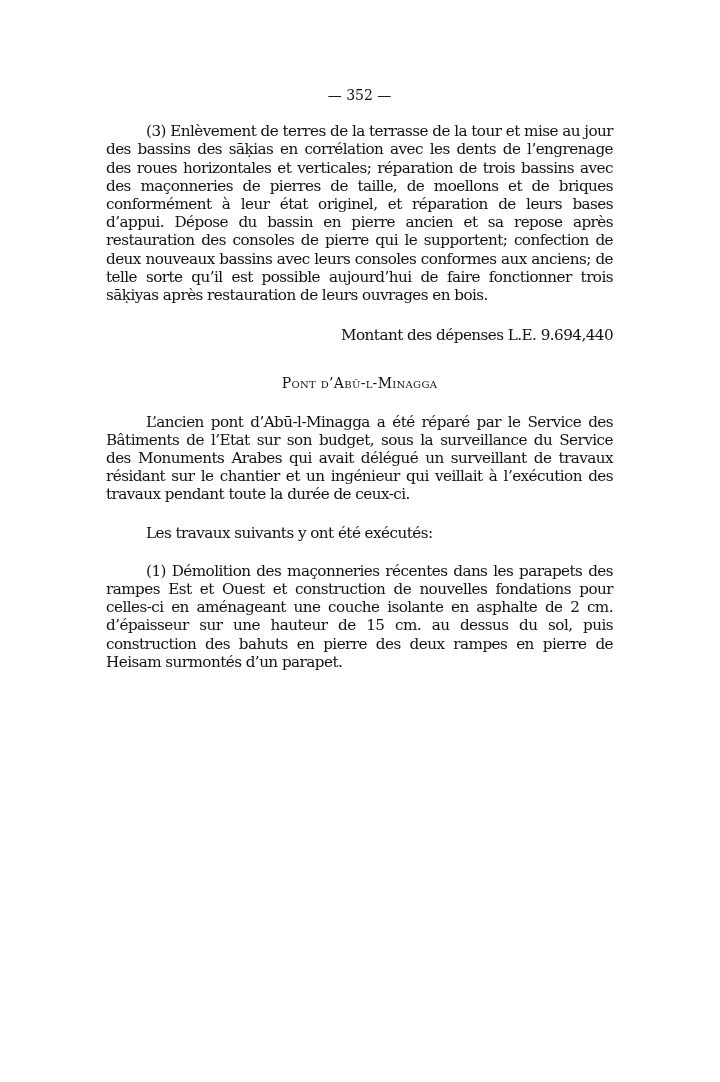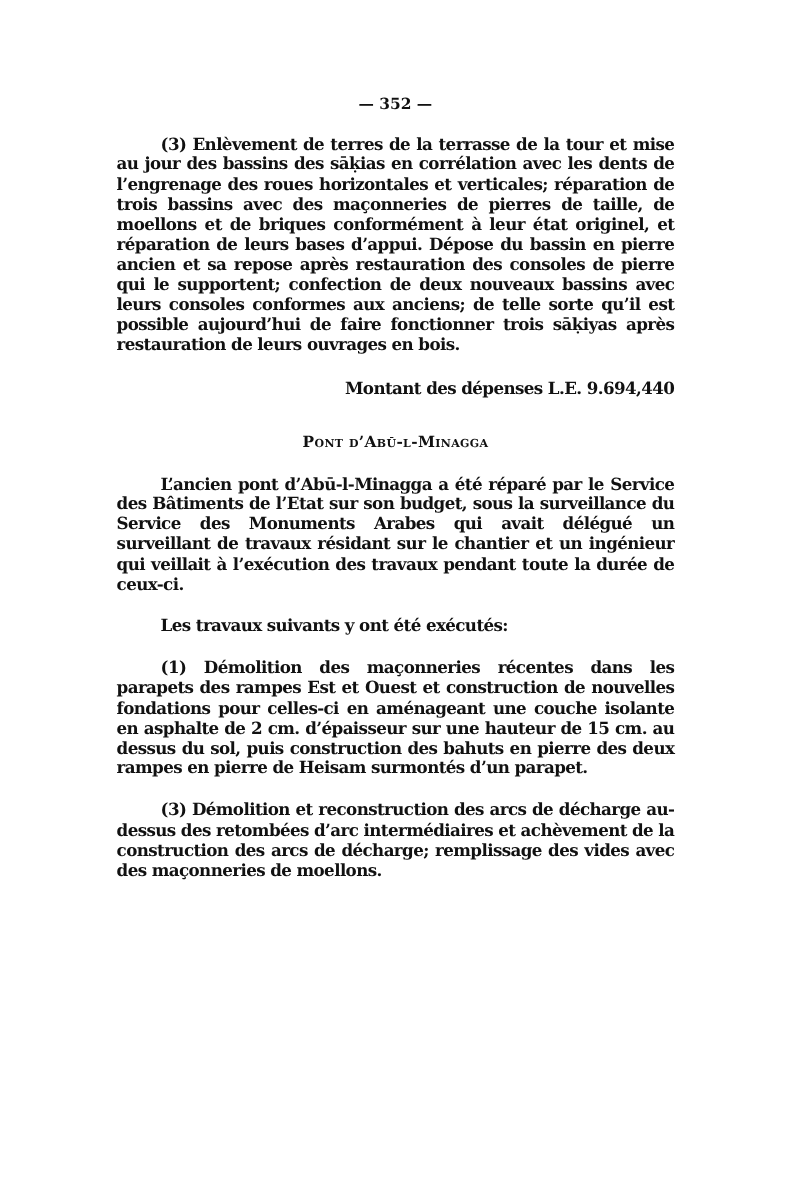--- a/index.html
+++ b/index.html
@@ -1,21 +1,21 @@
 <!DOCTYPE html>
 <html><head>
   <meta charset="utf-8">
   <style>
     html, body { margin: 0; padding: 0; background: #ffffff; }
     body { width: 720px; height: 1082px; position: relative; overflow: hidden; }
     .page {
       position: absolute; left: 106px; top: 86px; width: 507px;
       font-family: "DejaVu Serif", "Liberation Serif", serif;
       color: #111111; font-size: 15.2px; line-height: 18.2px;
-      font-weight: bold; letter-spacing: -0.55px;
+      font-weight: normal; letter-spacing: -0.55px;
     }
     .folio { text-align: center; font-size: 14px; margin-bottom: 18px; letter-spacing: 0; }
     p { margin: 0; text-align: justify; text-indent: 40px; }
     p.gap { margin-top: 20px; }
     .amount { text-align: right; margin-top: 22px; }
     .heading { text-align: center; margin-top: 30px; margin-bottom: 20px; font-size: 14px; letter-spacing: 0.3px; }
     .heading .sc { font-variant: small-caps; }
     .intro { margin-top: 18px; }
   </style>
 </head>
@@ -25,14 +25,13 @@
   <div class="folio">— 352 —</div>
 
   <p>(3) Enlèvement de terres de la terrasse de la tour et mise au jour des bassins des sāḳias en corrélation avec les dents de l’engrenage des roues horizontales et verticales; réparation de trois bassins avec des maçonneries de pierres de taille, de moellons et de briques conformément à leur état originel, et réparation de leurs bases d’appui. Dépose du bassin en pierre ancien et sa repose après restauration des consoles de pierre qui le supportent; confection de deux nouveaux bassins avec leurs consoles conformes aux anciens; de telle sorte qu’il est possible aujourd’hui de faire fonctionner trois sāḳiyas après restauration de leurs ouvrages en bois.</p>
   <div class="amount">Montant des dépenses L.E. 9.694,440</div>
 
   <div class="heading"><span class="sc">Pont d’Abū-l-Minagga</span></div>
 
   <p class="intro">L’ancien pont d’Abū-l-Minagga a été réparé par le Service des Bâtiments de l’Etat sur son budget, sous la surveillance du Service des Monuments Arabes qui avait délégué un surveillant de travaux résidant sur le chantier et un ingénieur qui veillait à l’exécution des travaux pendant toute la durée de ceux-ci.</p>
   <p class="gap">Les travaux suivants y ont été exécutés:</p>
   <p class="gap">(1) Démolition des maçonneries récentes dans les parapets des rampes Est et Ouest et construction de nouvelles fondations pour celles-ci en aménageant une couche isolante en asphalte de 2 cm. d’épaisseur sur une hauteur de 15 cm. au dessus du sol, puis construction des bahuts en pierre des deux rampes en pierre de Heisam surmontés d’un parapet.</p>
-  <p class="gap">(3) Démolition et reconstruction des arcs de décharge au-dessus des retombées d’arc intermédiaires et achèvement de la construction des arcs de décharge; remplissage des vides avec des maçonneries de moellons.</p>
 </div>
 
 </body></html>

